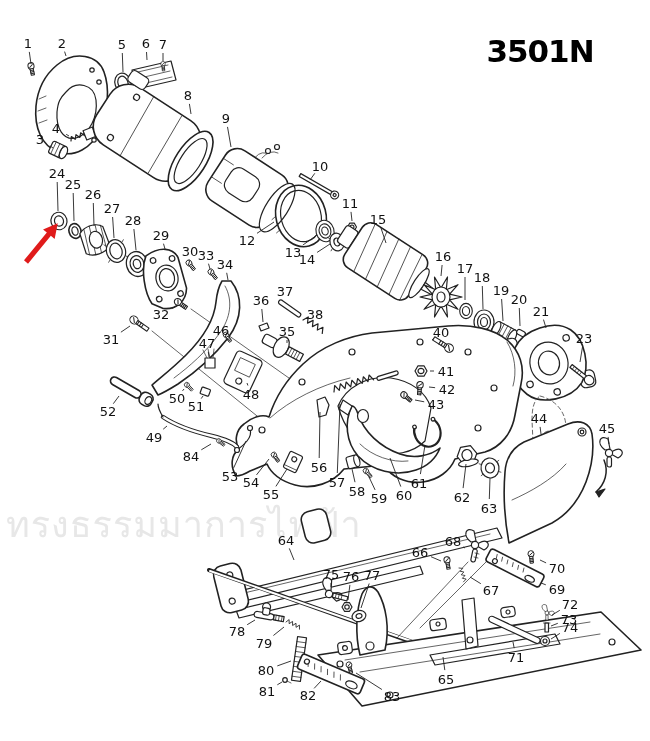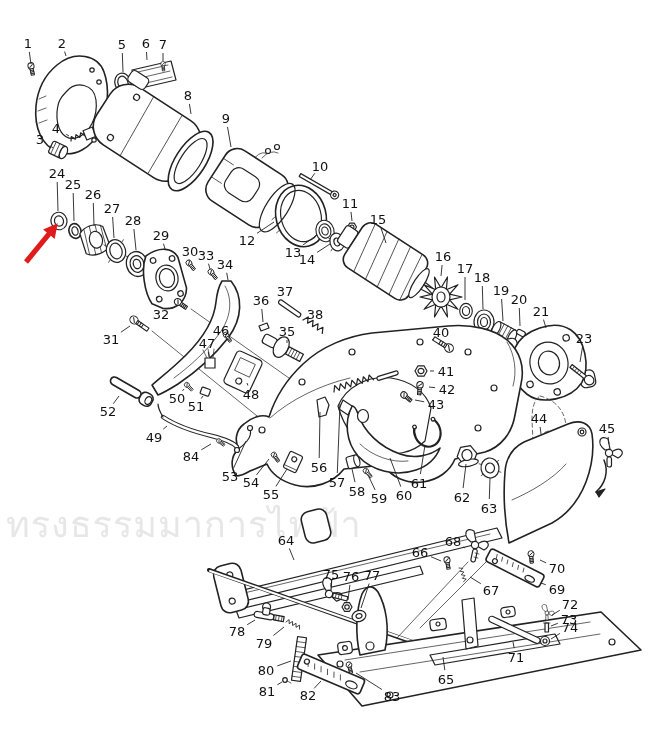--- a/index.html
+++ b/index.html
@@ -606,13 +606,14 @@
         <text x="308" y="699.5">82</text>
         <text x="392" y="700.5">83</text>
         <text x="191" y="460.5">84</text>
       </g>
 
     <g transform="translate(26,262) rotate(-50.6)">
       <path id="arrow-shape" d="M0,-2.6 L36,-2.6 L36,-7.5 L50,0 L36,7.5 L36,2.6 L0,2.6 Z" stroke="none" fill="#e01b1b"></path>
     </g>
   </svg>
 
+  <div class="model-title">3501N</div>
 </div>
 
 </body></html>

